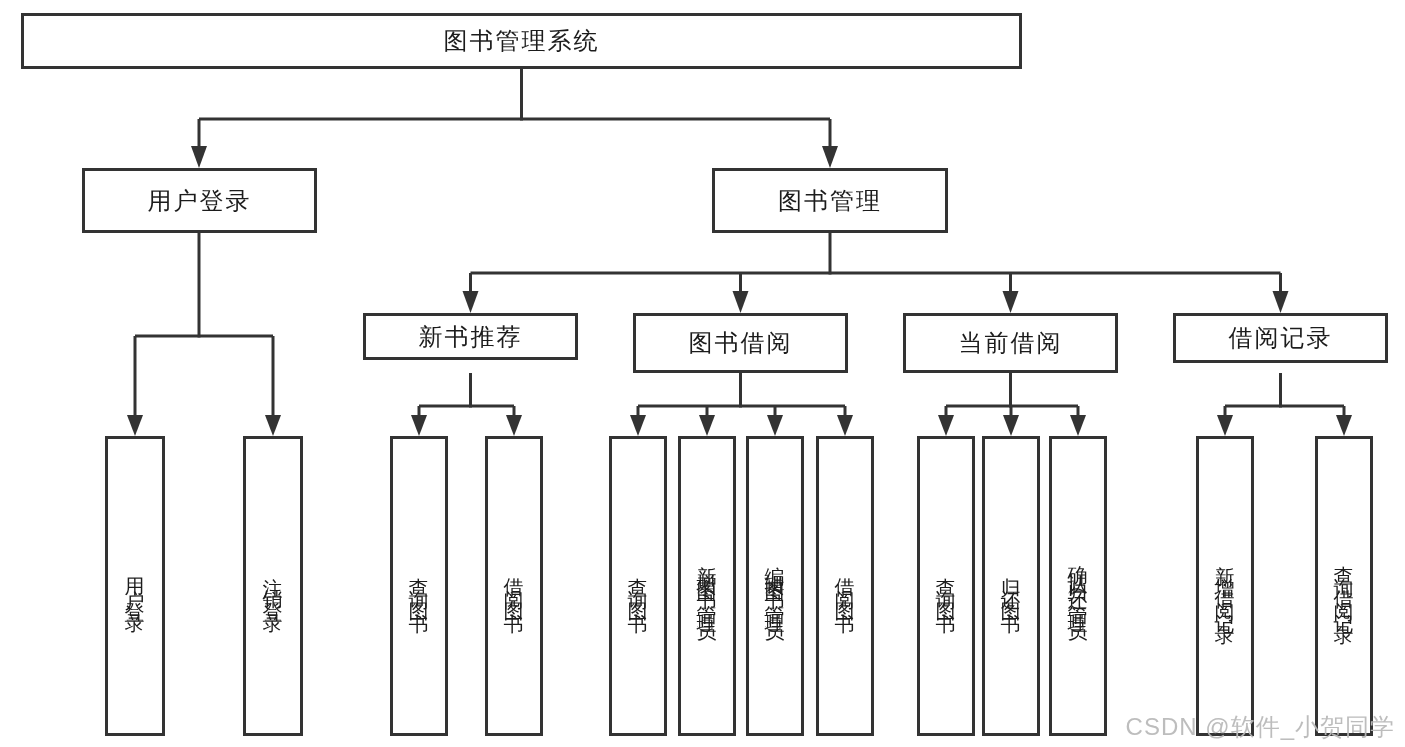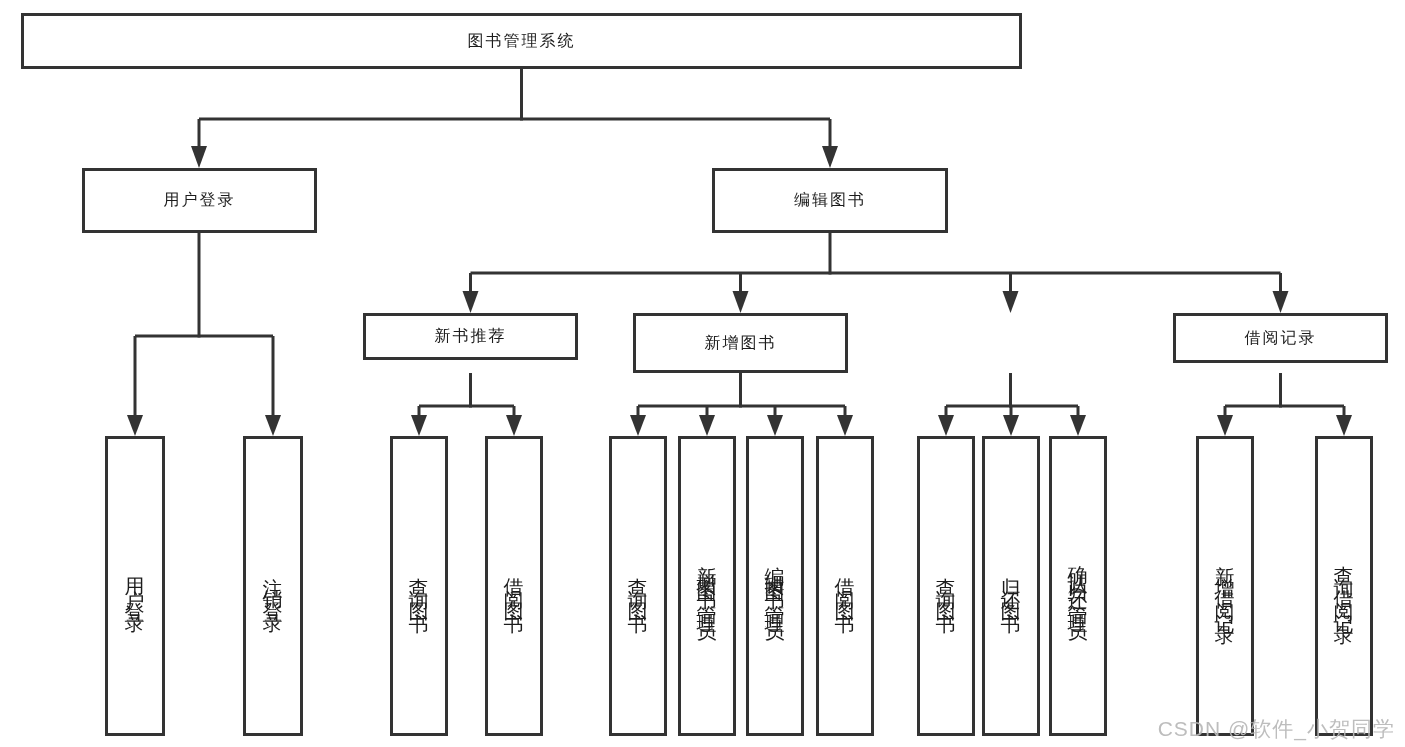--- a/index.html
+++ b/index.html
@@ -6,29 +6,29 @@
   .stage{
     position:relative;width:1405px;height:747px;background:#ffffff;
     font-family:"Liberation Sans", sans-serif;overflow:hidden;
   }
   .wires{position:absolute;left:0;top:0;}
   .box{
     position:absolute;box-sizing:border-box;background:#fff;
     border:3px solid #333333;display:flex;align-items:center;justify-content:center;
     color:#1c1c1c;
   }
-  .hbox{font-size:16px;letter-spacing:2px;}
+  .hbox{font-size:24px;letter-spacing:2px;}
   .vbox .vlabel{
     writing-mode:vertical-rl;text-orientation:mixed;
     font-size:20px;letter-spacing:12px;line-height:1.1;
   }
   .vbox .vlabel.long{letter-spacing:8px;}
   .watermark{
     position:absolute;right:10px;bottom:4px;z-index:5;
-    font-size:21px;color:rgba(185,185,185,0.95);letter-spacing:1px;
+    font-size:24px;color:rgba(185,185,185,0.95);letter-spacing:1px;
     white-space:nowrap;
     margin-left:44px;
   }
 </style>
 </head>
 <body>
 
 <div class="stage">
 
   <svg class="wires" width="1405" height="747" viewBox="0 0 1405 747">
@@ -96,28 +96,31 @@
   </svg>
 
   <div class="box hbox" style="left:21px;top:13px;width:1001px;height:56px">
     <span>图书管理系统</span>
   </div>
 
   <div class="box hbox" style="left:82px;top:168px;width:235px;height:65px">
     <span>用户登录</span>
   </div>
   <div class="box hbox" style="left:712px;top:168px;width:236px;height:65px">
-    <span>编辑图书</span>
+    <span>图书管理</span>
   </div>
 
   <div class="box hbox" style="left:363px;top:313px;width:215px;height:47px">
     <span>新书推荐</span>
   </div>
   <div class="box hbox" style="left:633px;top:313px;width:215px;height:60px">
-    <span>新增图书</span>
+    <span>图书借阅</span>
+  </div>
+  <div class="box hbox" style="left:903px;top:313px;width:215px;height:60px">
+    <span>当前借阅</span>
   </div>
   <div class="box hbox" style="left:1173px;top:313px;width:215px;height:50px">
     <span>借阅记录</span>
   </div>
 
   <div class="box vbox" style="left:105px;top:436px;width:60px;height:300px">
     <span class="vlabel">用户登录</span>
   </div>
   <div class="box vbox" style="left:243px;top:436px;width:60px;height:300px">
     <span class="vlabel">注销登录</span>

